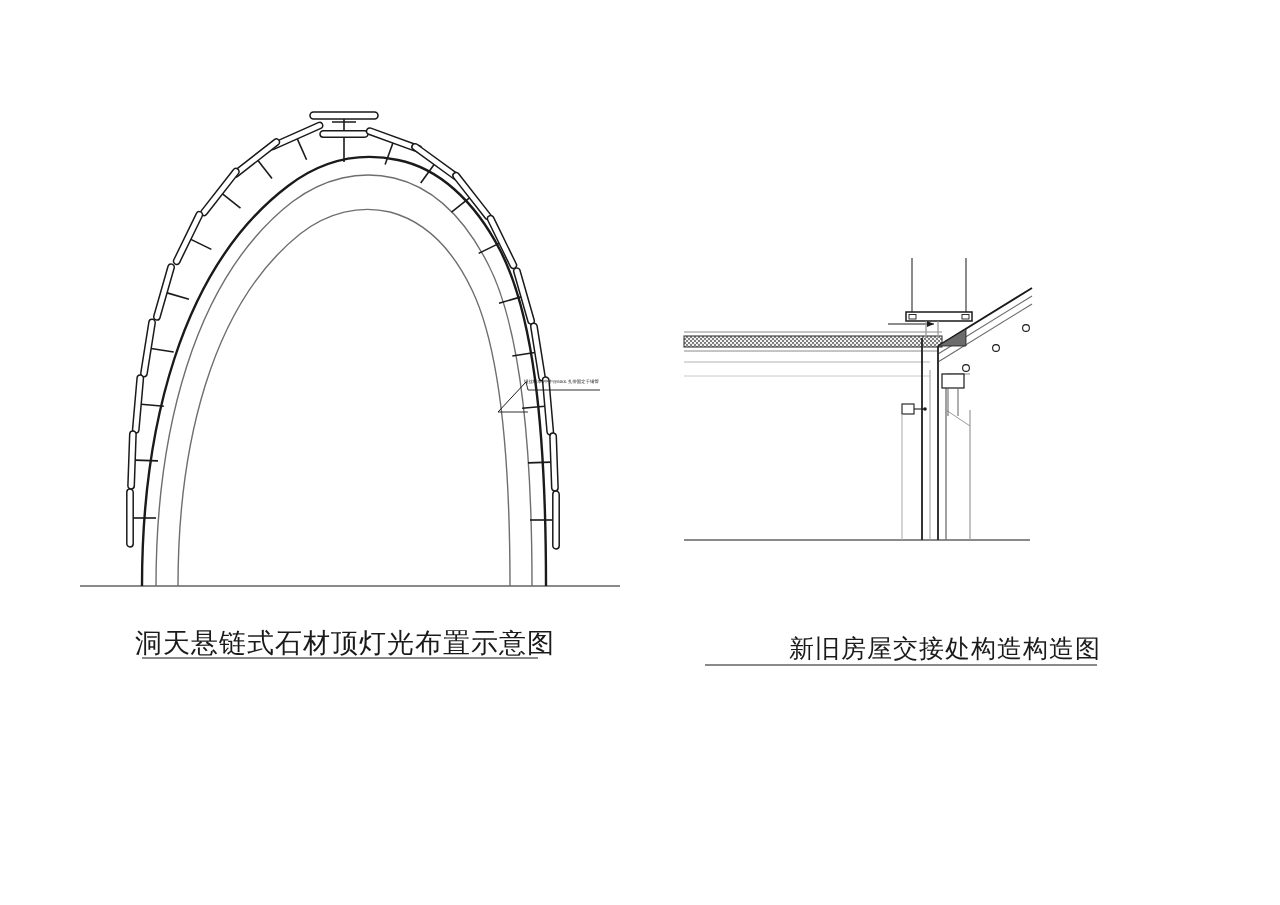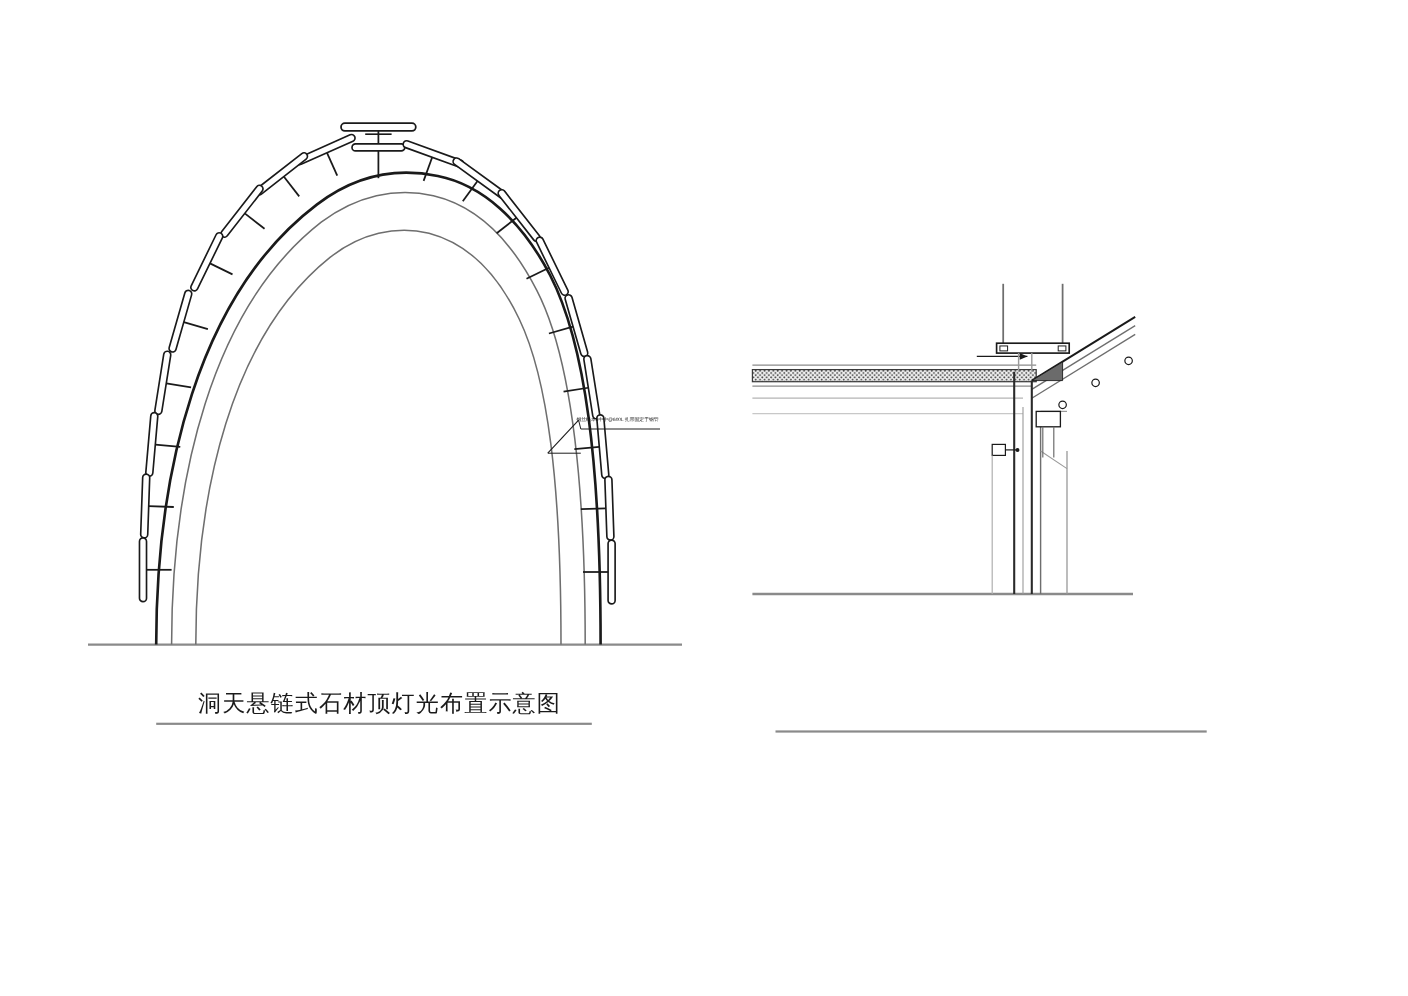--- a/index.html
+++ b/index.html
@@ -41,21 +41,21 @@
     position: absolute;
     text-align: center;
     font-family: "Liberation Serif", "DejaVu Serif", serif;
     color: #1a1a1a;
     white-space: nowrap;
   }
   #caption-arch {
     left: 110px;
     top: 625px;
     width: 470px;
-    font-size: 21px;
+    font-size: 27px;
     letter-spacing: 1px;
   }
   #caption-junction {
     left: 760px;
     top: 632px;
     width: 370px;
     font-size: 25px;
     letter-spacing: 1px;
   }
   .caption-rule {
@@ -285,15 +285,16 @@
         <line x1="234" y1="159" x2="244" y2="159" stroke="#1a1a1a" stroke-width="1.1"></line>
         <circle cx="245" cy="159" r="1.8" fill="#1a1a1a"></circle>
         <line x1="222" y1="164" x2="222" y2="290" stroke="#b0b0b0" stroke-width="1.1"></line>
       </g>
     </svg>
   </div>
 
   <div class="fig-caption" id="caption-arch">洞天悬链式石材顶灯光布置示意图</div>
   <div class="caption-rule" id="rule-arch"></div>
 
+  <div class="fig-caption" id="caption-junction">新旧房屋交接处构造构造图</div>
   <div class="caption-rule" id="rule-junction"></div>
 
 </div>
 
 </body></html>

